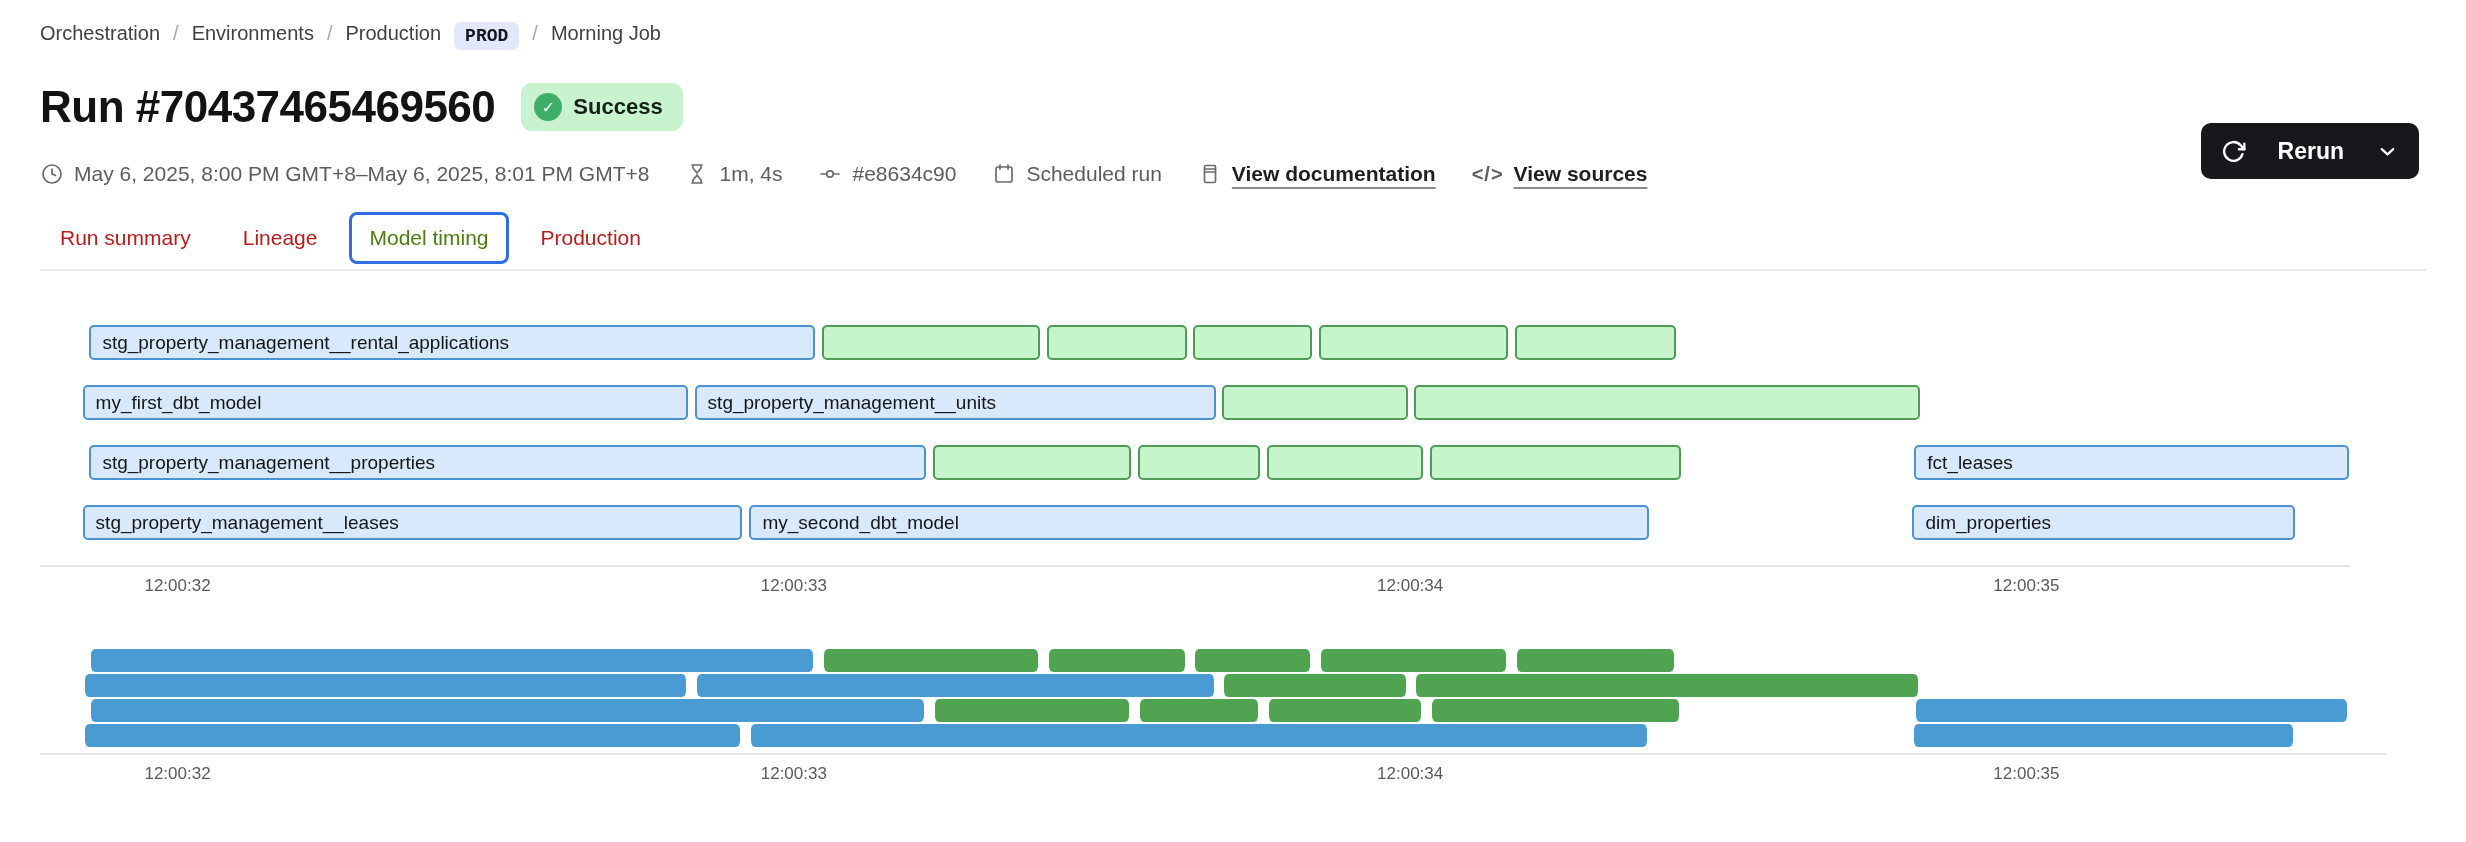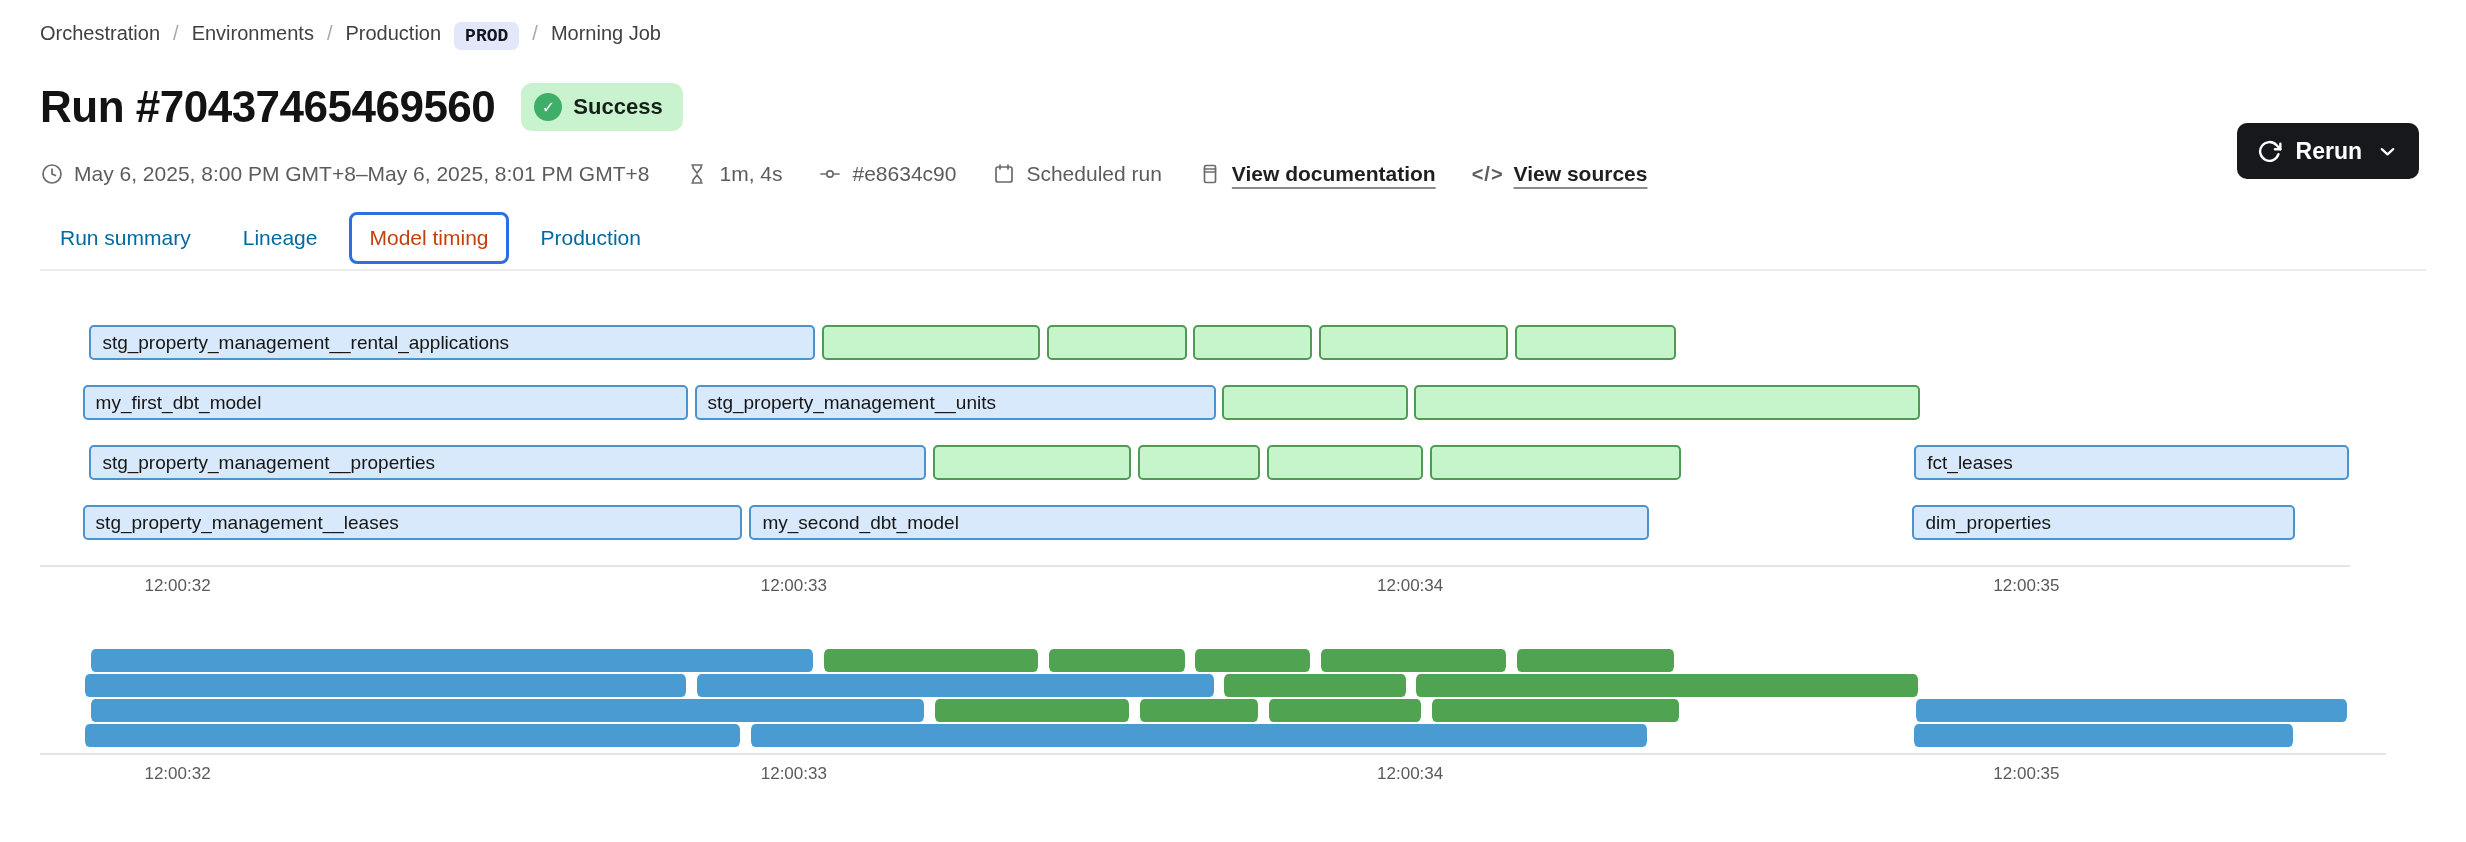--- a/index.html
+++ b/index.html
@@ -20,27 +20,27 @@
   .check-circle { width: 28px; height: 28px; border-radius: 50%; background: #3fae68; color: #fff; display: flex; align-items: center; justify-content: center; font-size: 16px; font-weight: 700; }
 
   
   .meta-row { display: flex; align-items: flex-end; gap: 36px; margin-top: 30px; font-size: 21px; color: #5c5c5c; }
   .meta-item { display: flex; align-items: center; gap: 10px; }
   .meta-item svg { stroke: #6b6b6b; fill: none; stroke-width: 1.7; stroke-linecap: round; stroke-linejoin: round; }
   .meta-link { color: #1f1f1f; font-weight: 600; text-decoration: underline; text-decoration-color: #8a8a8a; text-decoration-thickness: 2px; text-underline-offset: 6px; cursor: pointer; }
   .code-glyph { color: #5e5e5e; font-size: 20px; font-weight: 600; letter-spacing: 1px; }
 
   
-  .rerun-btn { position: absolute; top: 123px; right: 47px; height: 56px; padding: 8px 20px; border: none; border-radius: 10px; background: #17181b; color: #fff; font-family: inherit; font-size: 23px; font-weight: 700; display: flex; align-items: center; gap: 14px; cursor: pointer; }
+  .rerun-btn { position: absolute; top: 123px; right: 47px; height: 56px; padding: 8px 20px; border: none; border-radius: 10px; background: #17181b; color: #fff; font-family: inherit; font-size: 23px; font-weight: 700; display: flex; align-items: center; gap: 32px; cursor: pointer; }
   .rerun-btn svg { stroke: #fff; fill: none; stroke-width: 2.3; stroke-linecap: round; stroke-linejoin: round; }
 
   
   .tabs-row { display: flex; align-items: center; gap: 12px; margin-top: 26px; border-bottom: 2px solid #ededed; padding-bottom: 5px; }
-  .tab { font-size: 21px; color: #0369a1; padding: 11px 17px; border: 3px solid transparent; border-radius: 8px; cursor: pointer; white-space: nowrap; }
-  .tab.active { color: #c2410c; border-color: #2d6ee0; }
+  .tab { font-size: 21px; color: #b91c1c; padding: 11px 17px; border: 3px solid transparent; border-radius: 8px; cursor: pointer; white-space: nowrap; }
+  .tab.active { color: #4d7c0f; border-color: #2d6ee0; }
 
   
   .chart-area { margin-top: 54px; margin-left: 42px; margin-right: 76px; }
   .gantt, .minimap, .ticks { position: relative; }
   .gantt-lane { position: relative; height: 35px; margin-bottom: 25px; }
   .gantt-bar { position: absolute; top: 0; height: 100%; border-radius: 5px; border: 2px solid; display: flex; align-items: center; overflow: hidden; white-space: nowrap; cursor: pointer; text-align: center; }
   .gantt-bar.blue  { background: var(--blue-fill);  border-color: var(--blue-border); }
   .gantt-bar.green { background: var(--green-fill); border-color: var(--green-border); }
   .bar-label { font-size: 19px; color: #161616; padding-left: 11px; }
 

